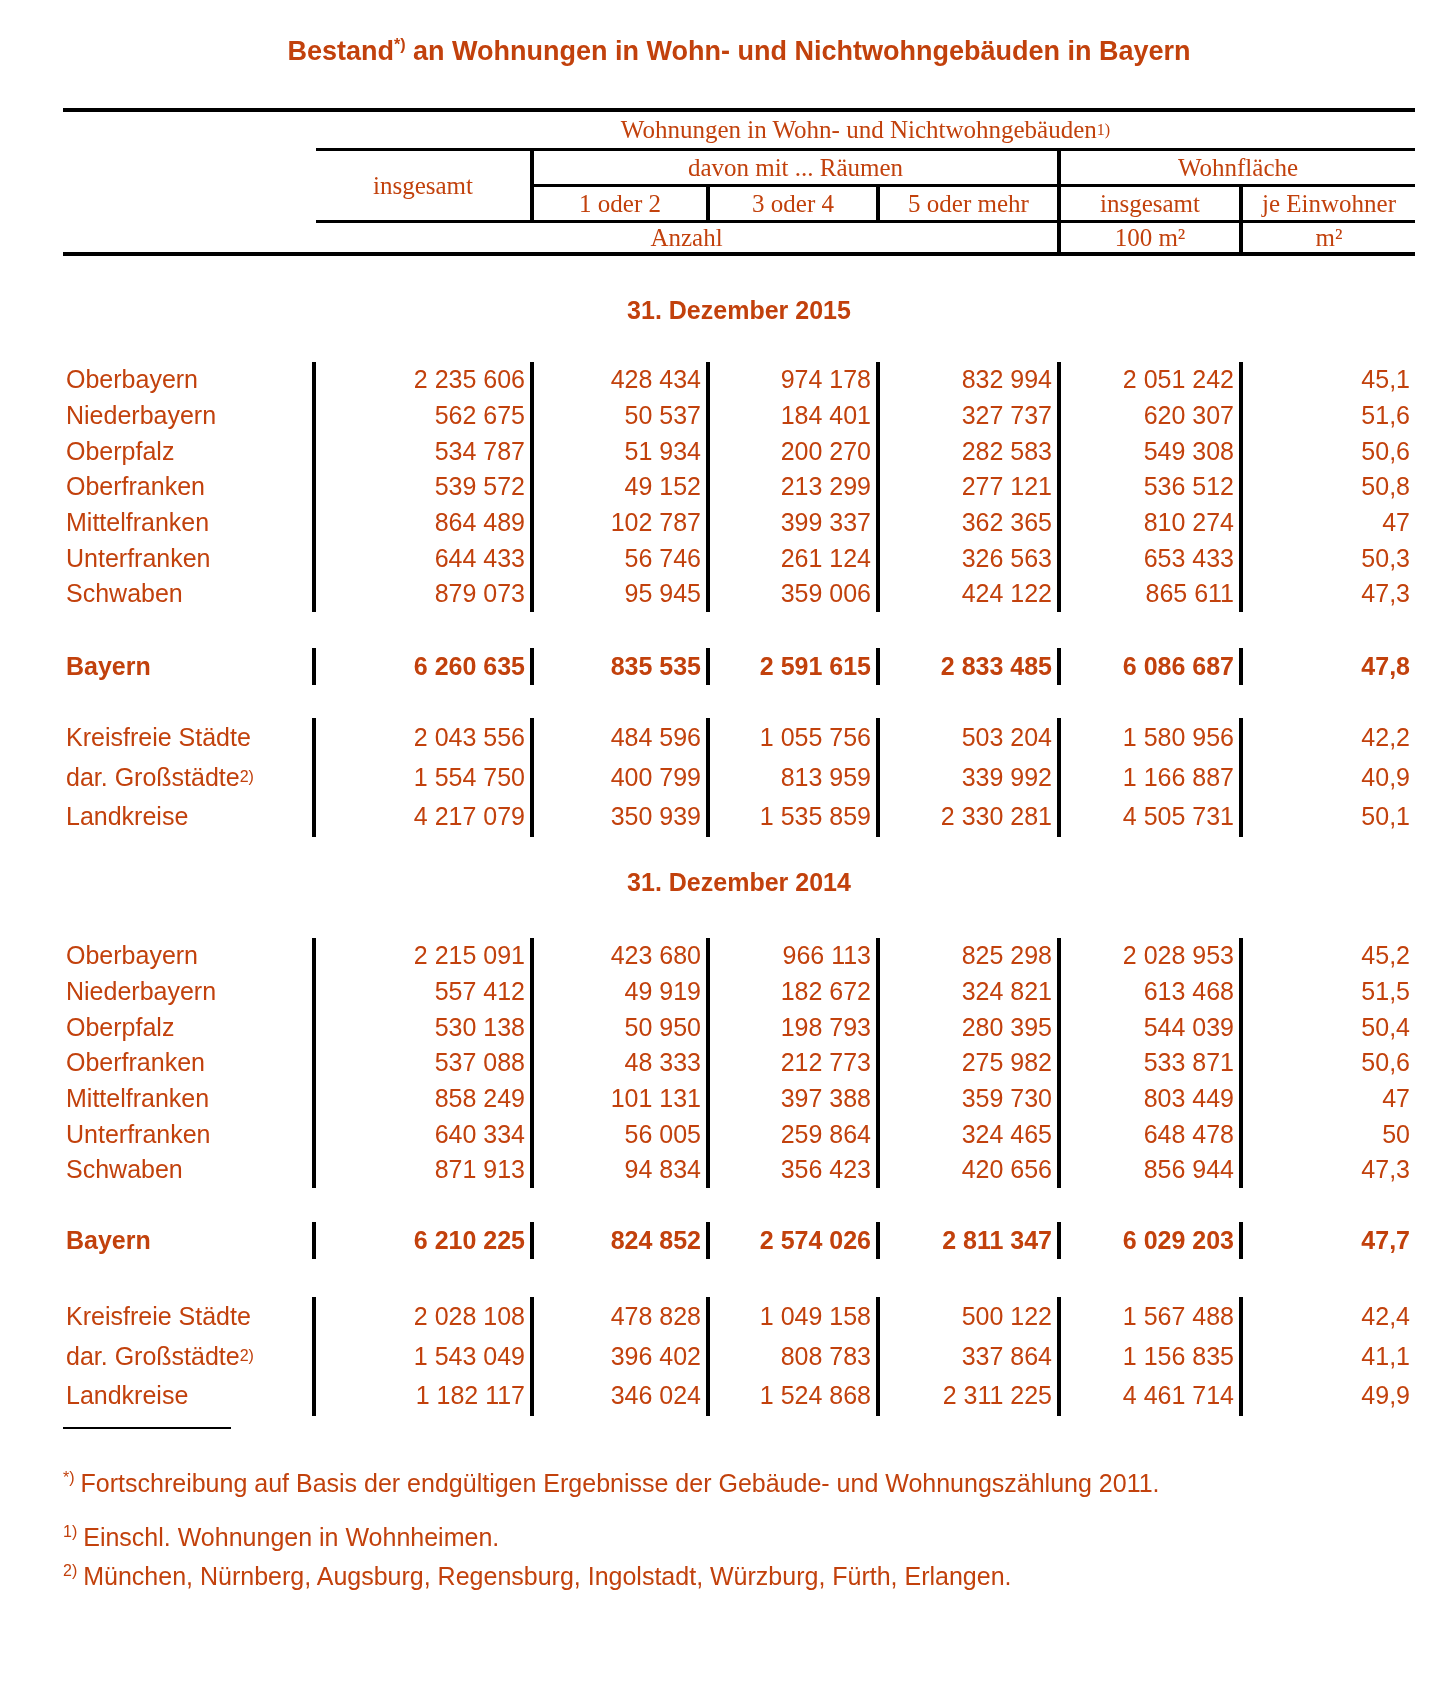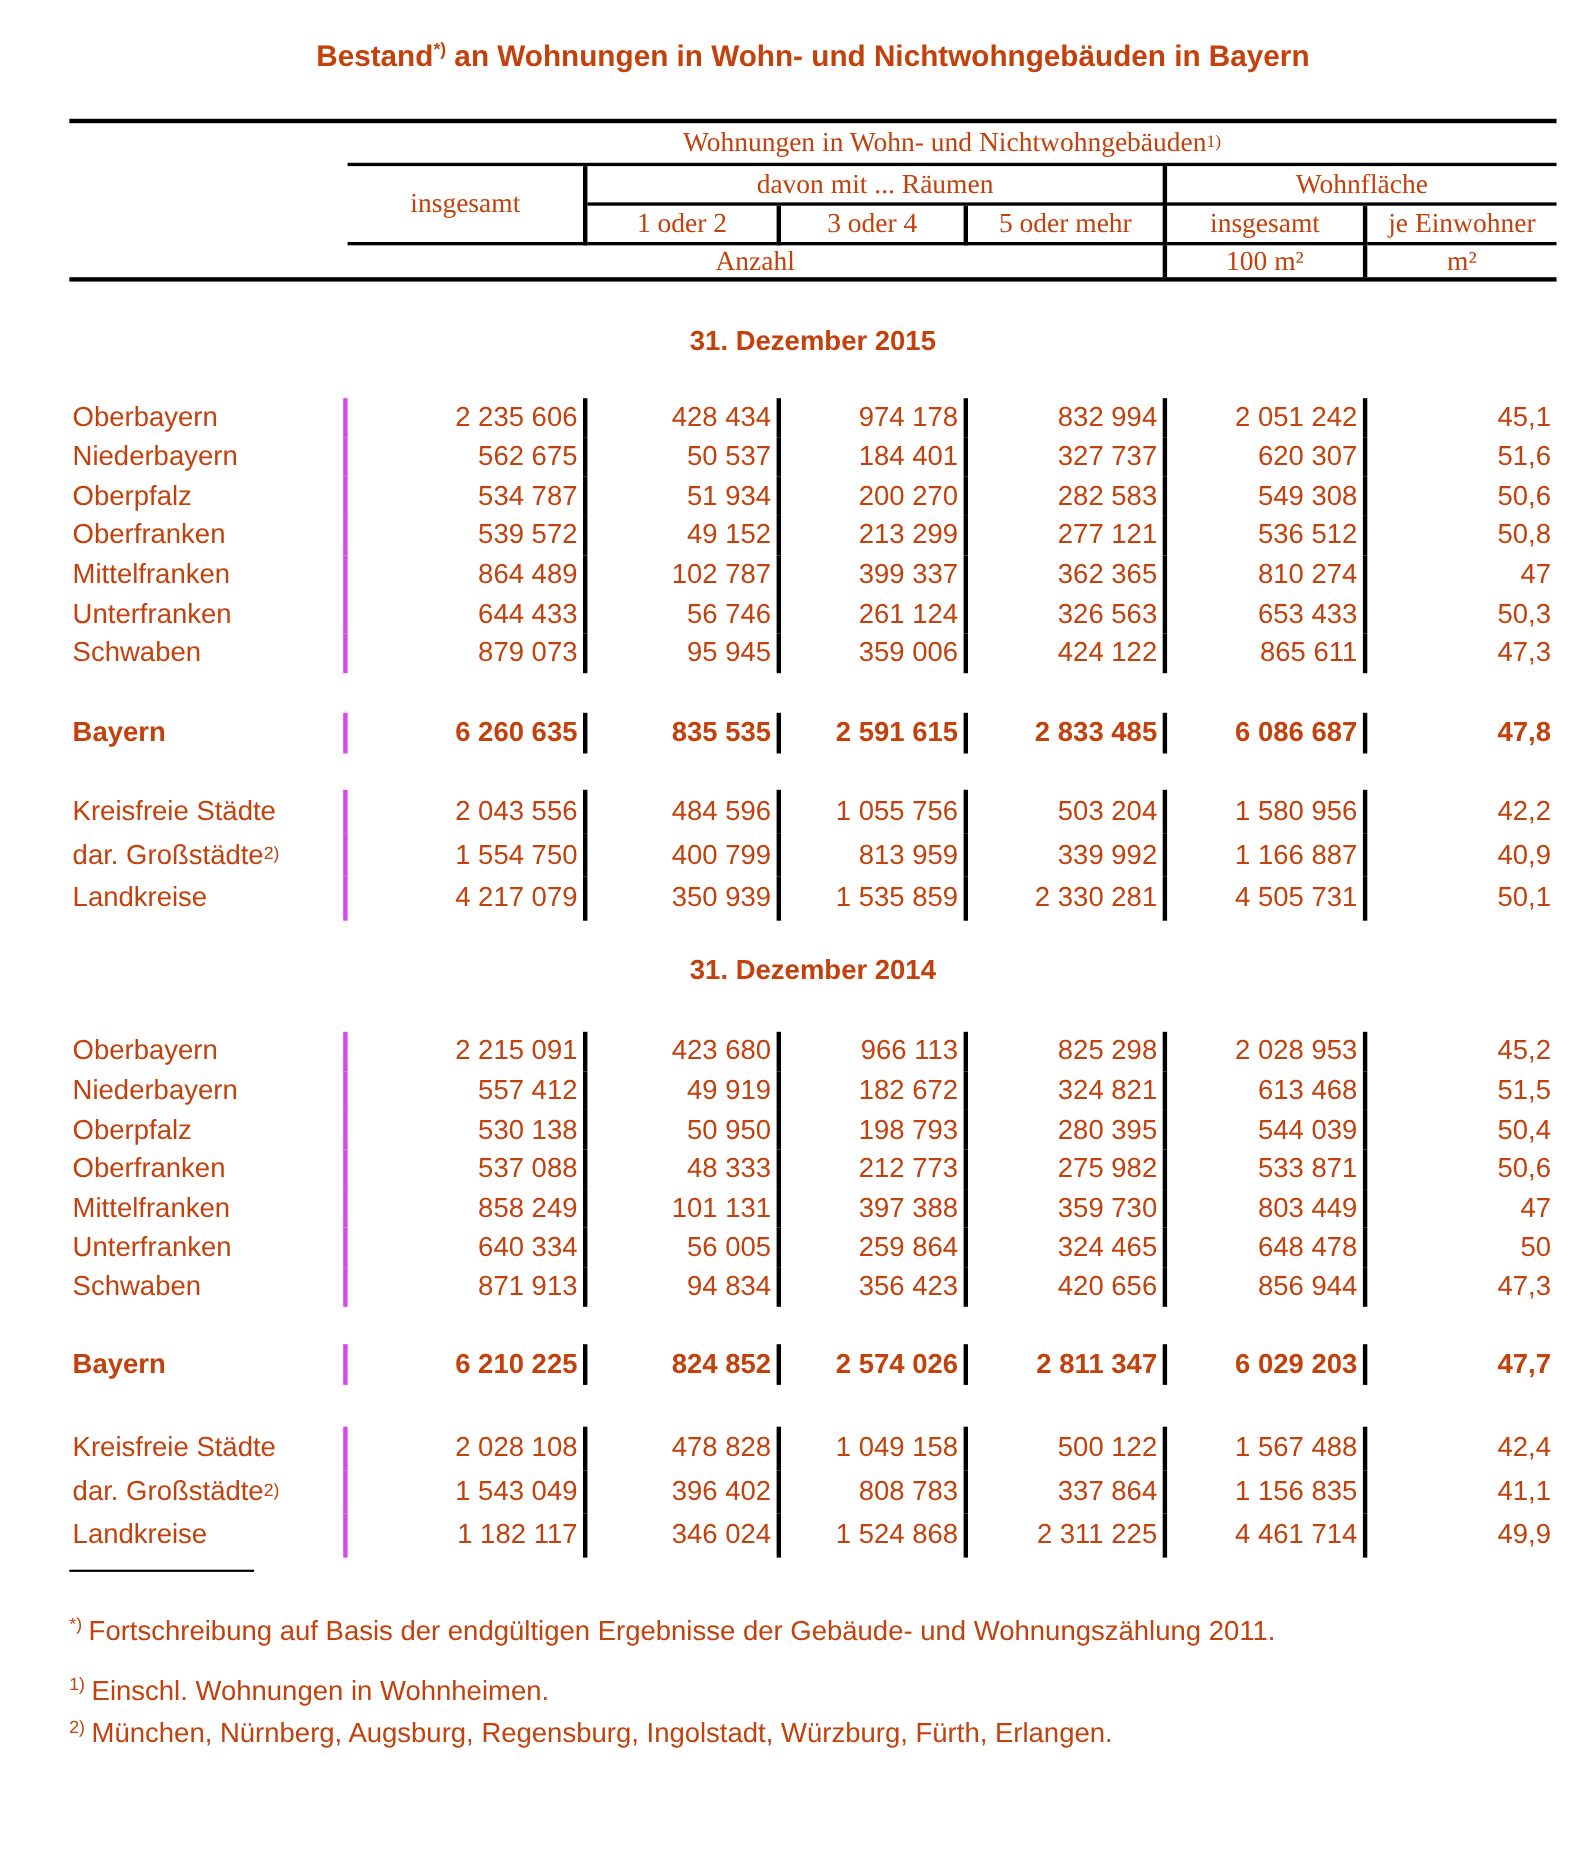--- a/index.html
+++ b/index.html
@@ -48,21 +48,21 @@
   
   .date-heading {
     position:absolute; left:30px; width:1352px; text-align:center;
     font-weight:bold; line-height:28px; height:28px;
   }
   .block { position:absolute; left:30px; width:1352px; }
   .rows-main  { grid-auto-rows:35.7px; }
   .rows-total { grid-auto-rows:37px; }
   .rows-sub   { grid-auto-rows:39.5px; }
   .cell { display:flex; align-items:center; }
-  .c-label { border-right:4px solid #d946ef; padding-left:3px; justify-content:flex-start; }
+  .c-label { border-right:4px solid #000000; padding-left:3px; justify-content:flex-start; }
   .c-val   { border-right:4px solid #000; padding-right:5px; justify-content:flex-end; }
   .c-last  { border-right:none; }
   .bold { font-weight:bold; }
 
   
   .fn-rule { position:absolute; left:30px; top:1427px; width:168px; border-top:2px solid #000; }
   .fn { position:absolute; left:30px; width:1340px; line-height:30px; }
   .fn sup { margin-right:6px; }
   .copyright { position:absolute; left:30px; top:1624px; width:1352px; text-align:right; }
 </style>

